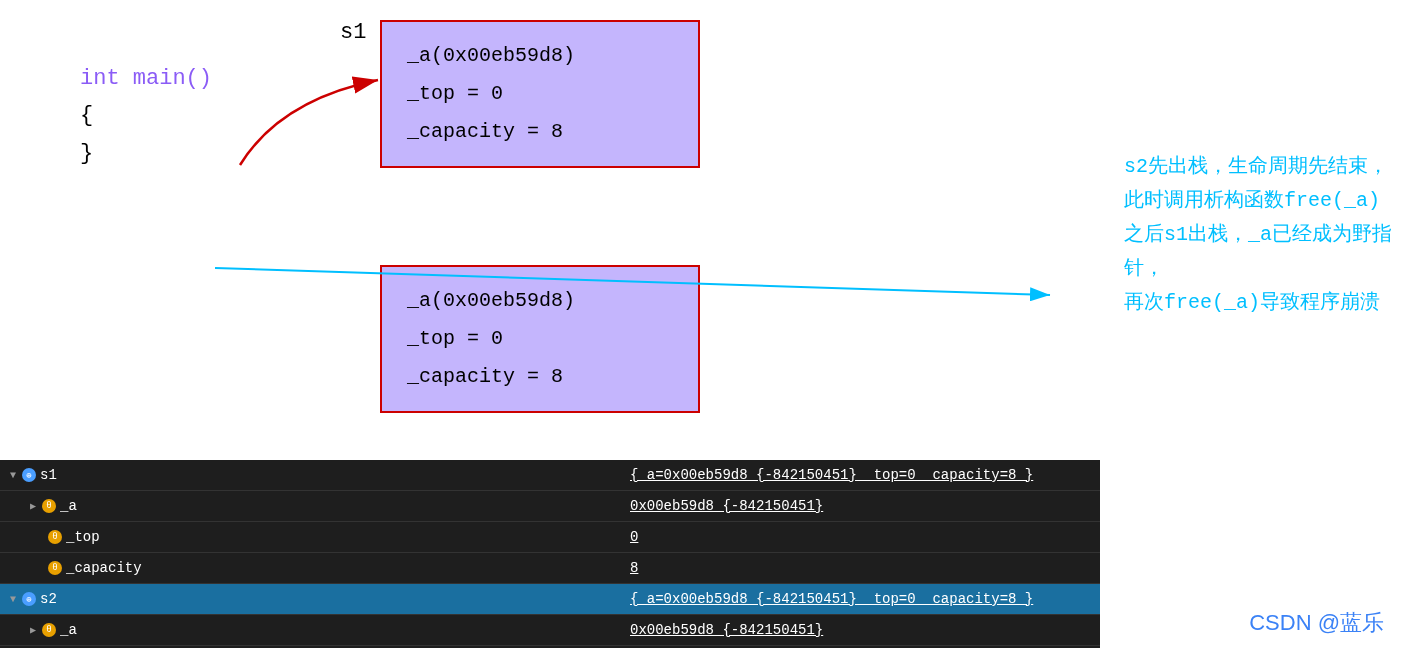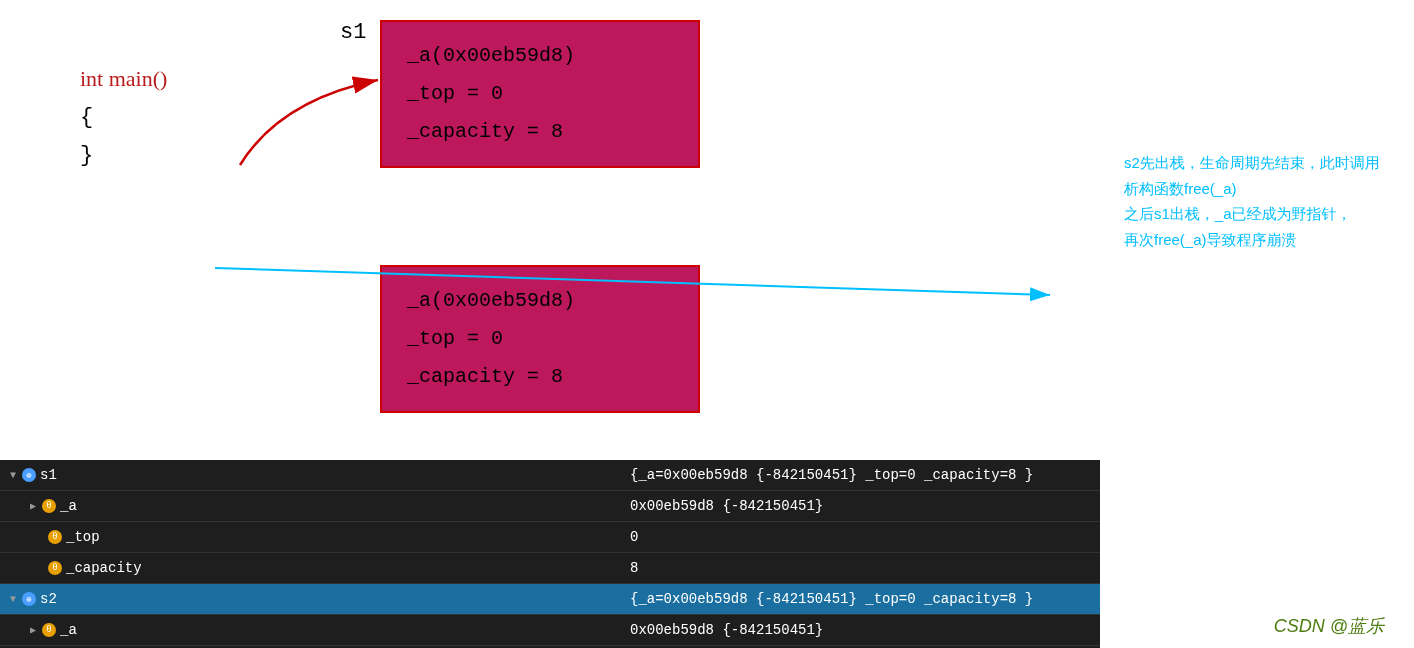--- a/index.html
+++ b/index.html
@@ -26,38 +26,37 @@
     .code-section {
       position: absolute;
       top: 60px;
       left: 80px;
       font-size: 22px;
       line-height: 1.7;
       color: #000;
     }
 
     .code-keyword {
-      color: #b91c1c;
-      font-family: Liberation Serif, serif;
+      color: #8b5cf6;
     }
 
     .code-normal {
       color: #000;
     }
 
     .code-return {
       color: #00a0e9;
       text-decoration: underline;
     }
 
     
     .stack-box {
       position: absolute;
       border: 2px solid #cc0000;
-      background: #be185d;
+      background: #c4b5fd;
       padding: 15px 25px;
       font-size: 20px;
       line-height: 1.9;
       color: #000;
       min-width: 260px;
     }
 
     .stack-box-s1 {
       top: 20px;
       left: 380px;
@@ -98,24 +97,24 @@
       height: 460px;
       pointer-events: none;
     }
 
     
     .annotation {
       position: absolute;
       top: 150px;
       right: 20px;
       width: 270px;
-      font-size: 15px;
+      font-size: 20px;
       line-height: 1.7;
       color: #00bfff;
-      font-family: Liberation Sans, sans-serif;
+      font-family: Liberation Mono, monospace;
     }
 
     
     .debug-panel {
       position: absolute;
       top: 460px;
       left: 0;
       width: 1100px;
       height: 188px;
       background: #1e1e1e;
@@ -143,20 +142,21 @@
       gap: 4px;
       white-space: nowrap;
       overflow: hidden;
     }
 
     .debug-col-value {
       flex: 1;
       padding-left: 10px;
       white-space: nowrap;
       overflow: hidden;
+      text-decoration: underline;
     }
 
     .expand-arrow {
       color: #999;
       font-size: 10px;
       margin-right: 2px;
     }
 
     .icon-circle {
       width: 14px;
@@ -176,24 +176,23 @@
     }
 
     .var-name {
       color: #fff;
     }
 
     .watermark {
       position: absolute;
       bottom: 10px;
       right: 30px;
-      font-size: 18px;
-      color: #4d7c0f;
+      font-size: 22px;
+      color: #3b82f6;
       font-family: sans-serif;
-      font-style: italic;
     }
 
     .code-line {
       display: block;
     }
   </style>
 </head>
 <body>
 
 <div class="main-area">

